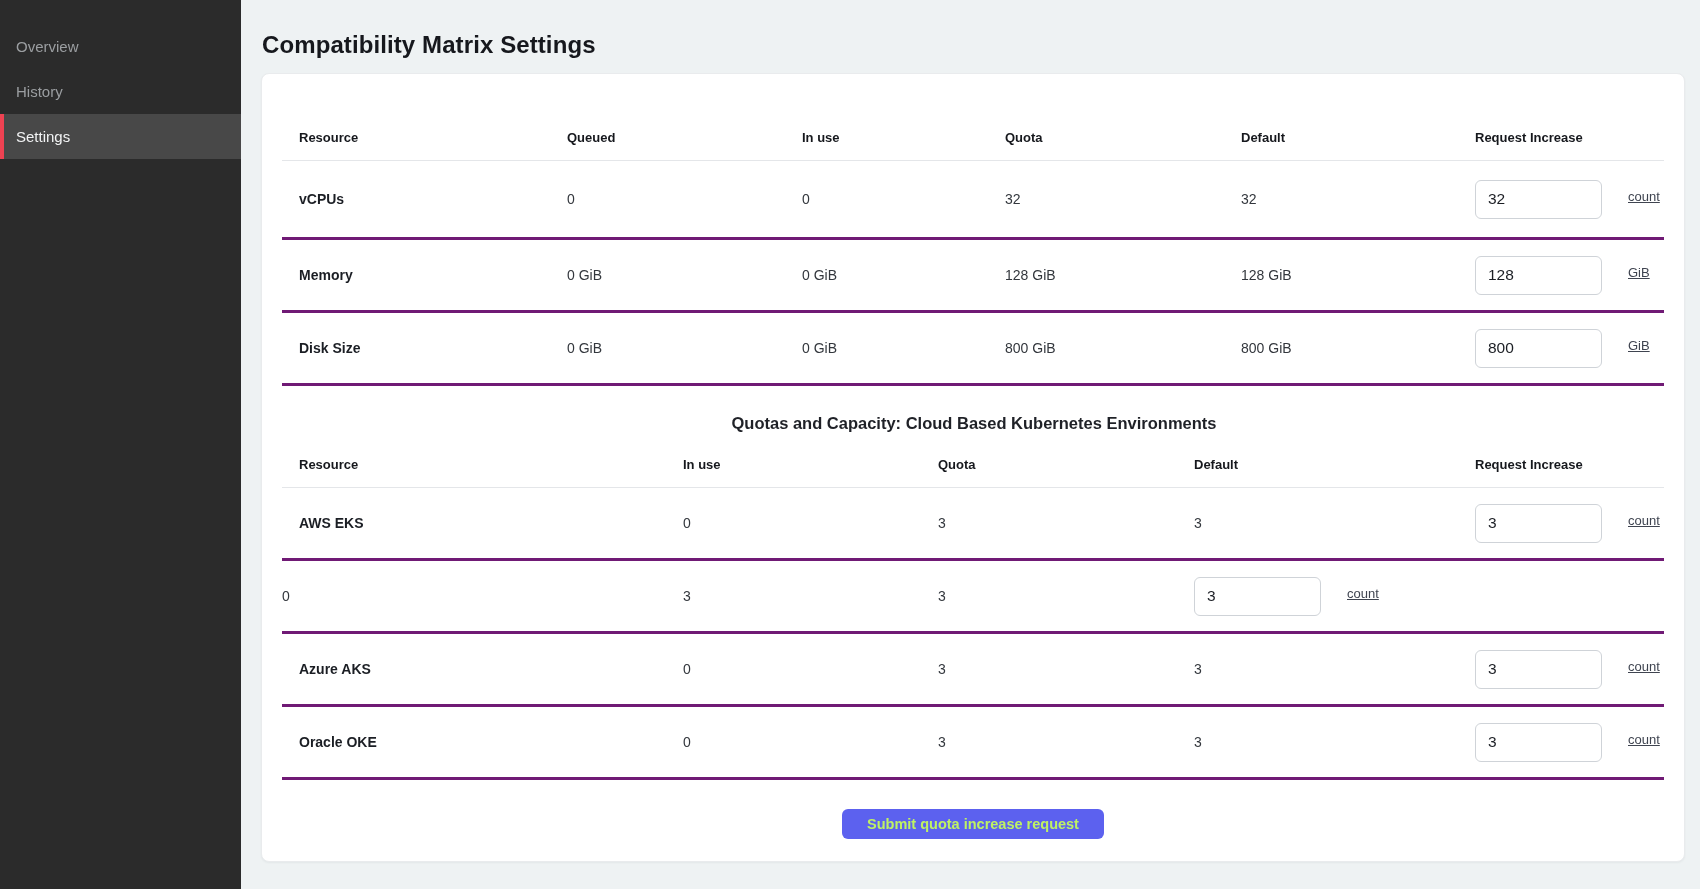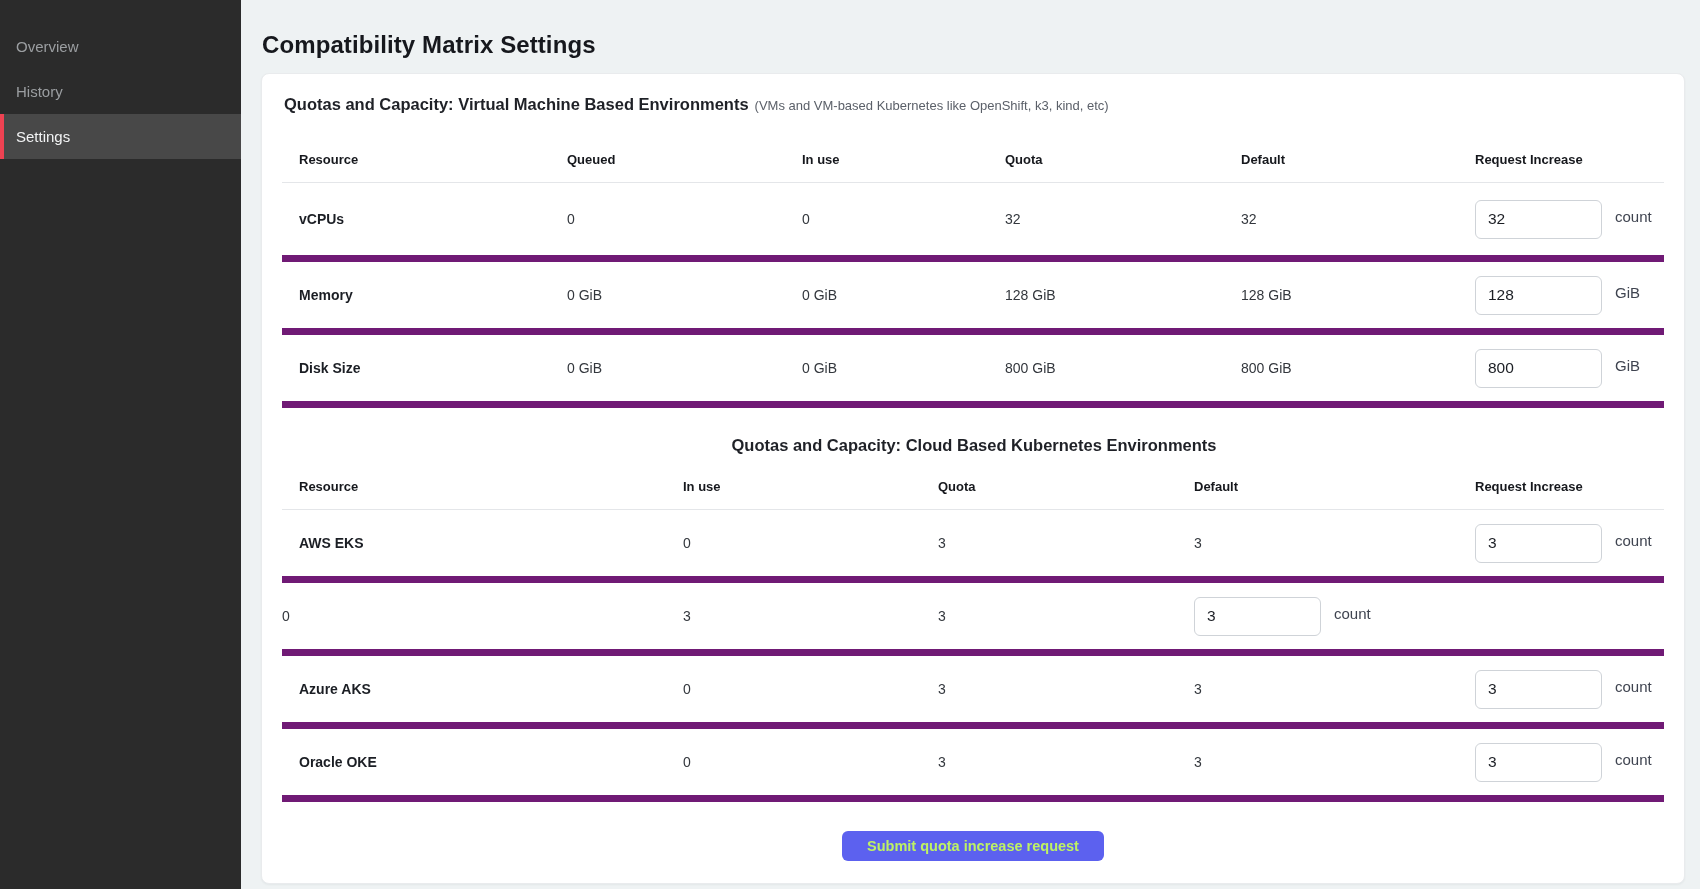--- a/index.html
+++ b/index.html
@@ -75,21 +75,21 @@
     border-bottom:1px solid #e4e6e9;
     align-items:end;
   }
   .thead.vm-head    { height:67px; }
   .thead.cloud-head { height:55px; }
   .th {
     font-size:13px; font-weight:700; color:#16181d;
     padding-bottom:15px;
   }
   .trow {
-    border-bottom:7px solid #701a75;
+    border-bottom:3px solid #701a75;
     align-items:center;
   }
   .trow.tall { height:79px; }
   .trow      { height:73px; }
 
   .td { font-size:14px; color:#33373d; }
   .td.resource { font-weight:700; color:#1b1e24; }
   .cell-pad { padding-left:17px; }
 
   .request-cell { display:flex; align-items:center; }
@@ -97,23 +97,23 @@
     width:127px; height:39px;
     border:1px solid #cfd3d8;
     border-radius:6px;
     font-family:"Liberation Sans","DejaVu Sans",sans-serif;
     font-size:15.5px; color:#1b1e24;
     padding:0 0 0 12px;
     outline:none;
     background:#fff;
   }
   .unit-label {
-    font-size:15px; color:#3f4450;
-    margin-left:13px;
-    position:relative; top:-3px;
+    font-size:13px; color:#3f4450;
+    margin-left:26px;
+    position:relative; top:-3px;text-decoration:underline;
   }
 
   
   .submit-row { display:flex; justify-content:center; margin-top:29px; }
   .submit-btn {
     height:30px;
     min-width:262px;
     padding:0 18px;
     background:#5c61ef;
     color:#bef264;
@@ -138,23 +138,20 @@
     <span class="accent-bar"></span>
     <span>Settings</span>
   </div>
 </nav>
 
 <main class="main">
   <h1 class="page-title">Compatibility Matrix Settings</h1>
 
   <section class="card">
 
-    <h2 class="section-title">
-      <span>Quotas and Capacity: Virtual Machine Based Environments</span><span class="subtitle">(VMs and VM-based Kubernetes like OpenShift, k3, kind, etc)</span>
-    </h2>
 
     <div class="table">
       <div class="thead vm-head grid-vm">
         <div class="th cell-pad">Resource</div>
         <div class="th">Queued</div>
         <div class="th">In use</div>
         <div class="th">Quota</div>
         <div class="th">Default</div>
         <div class="th">Request Increase</div>
       </div>

